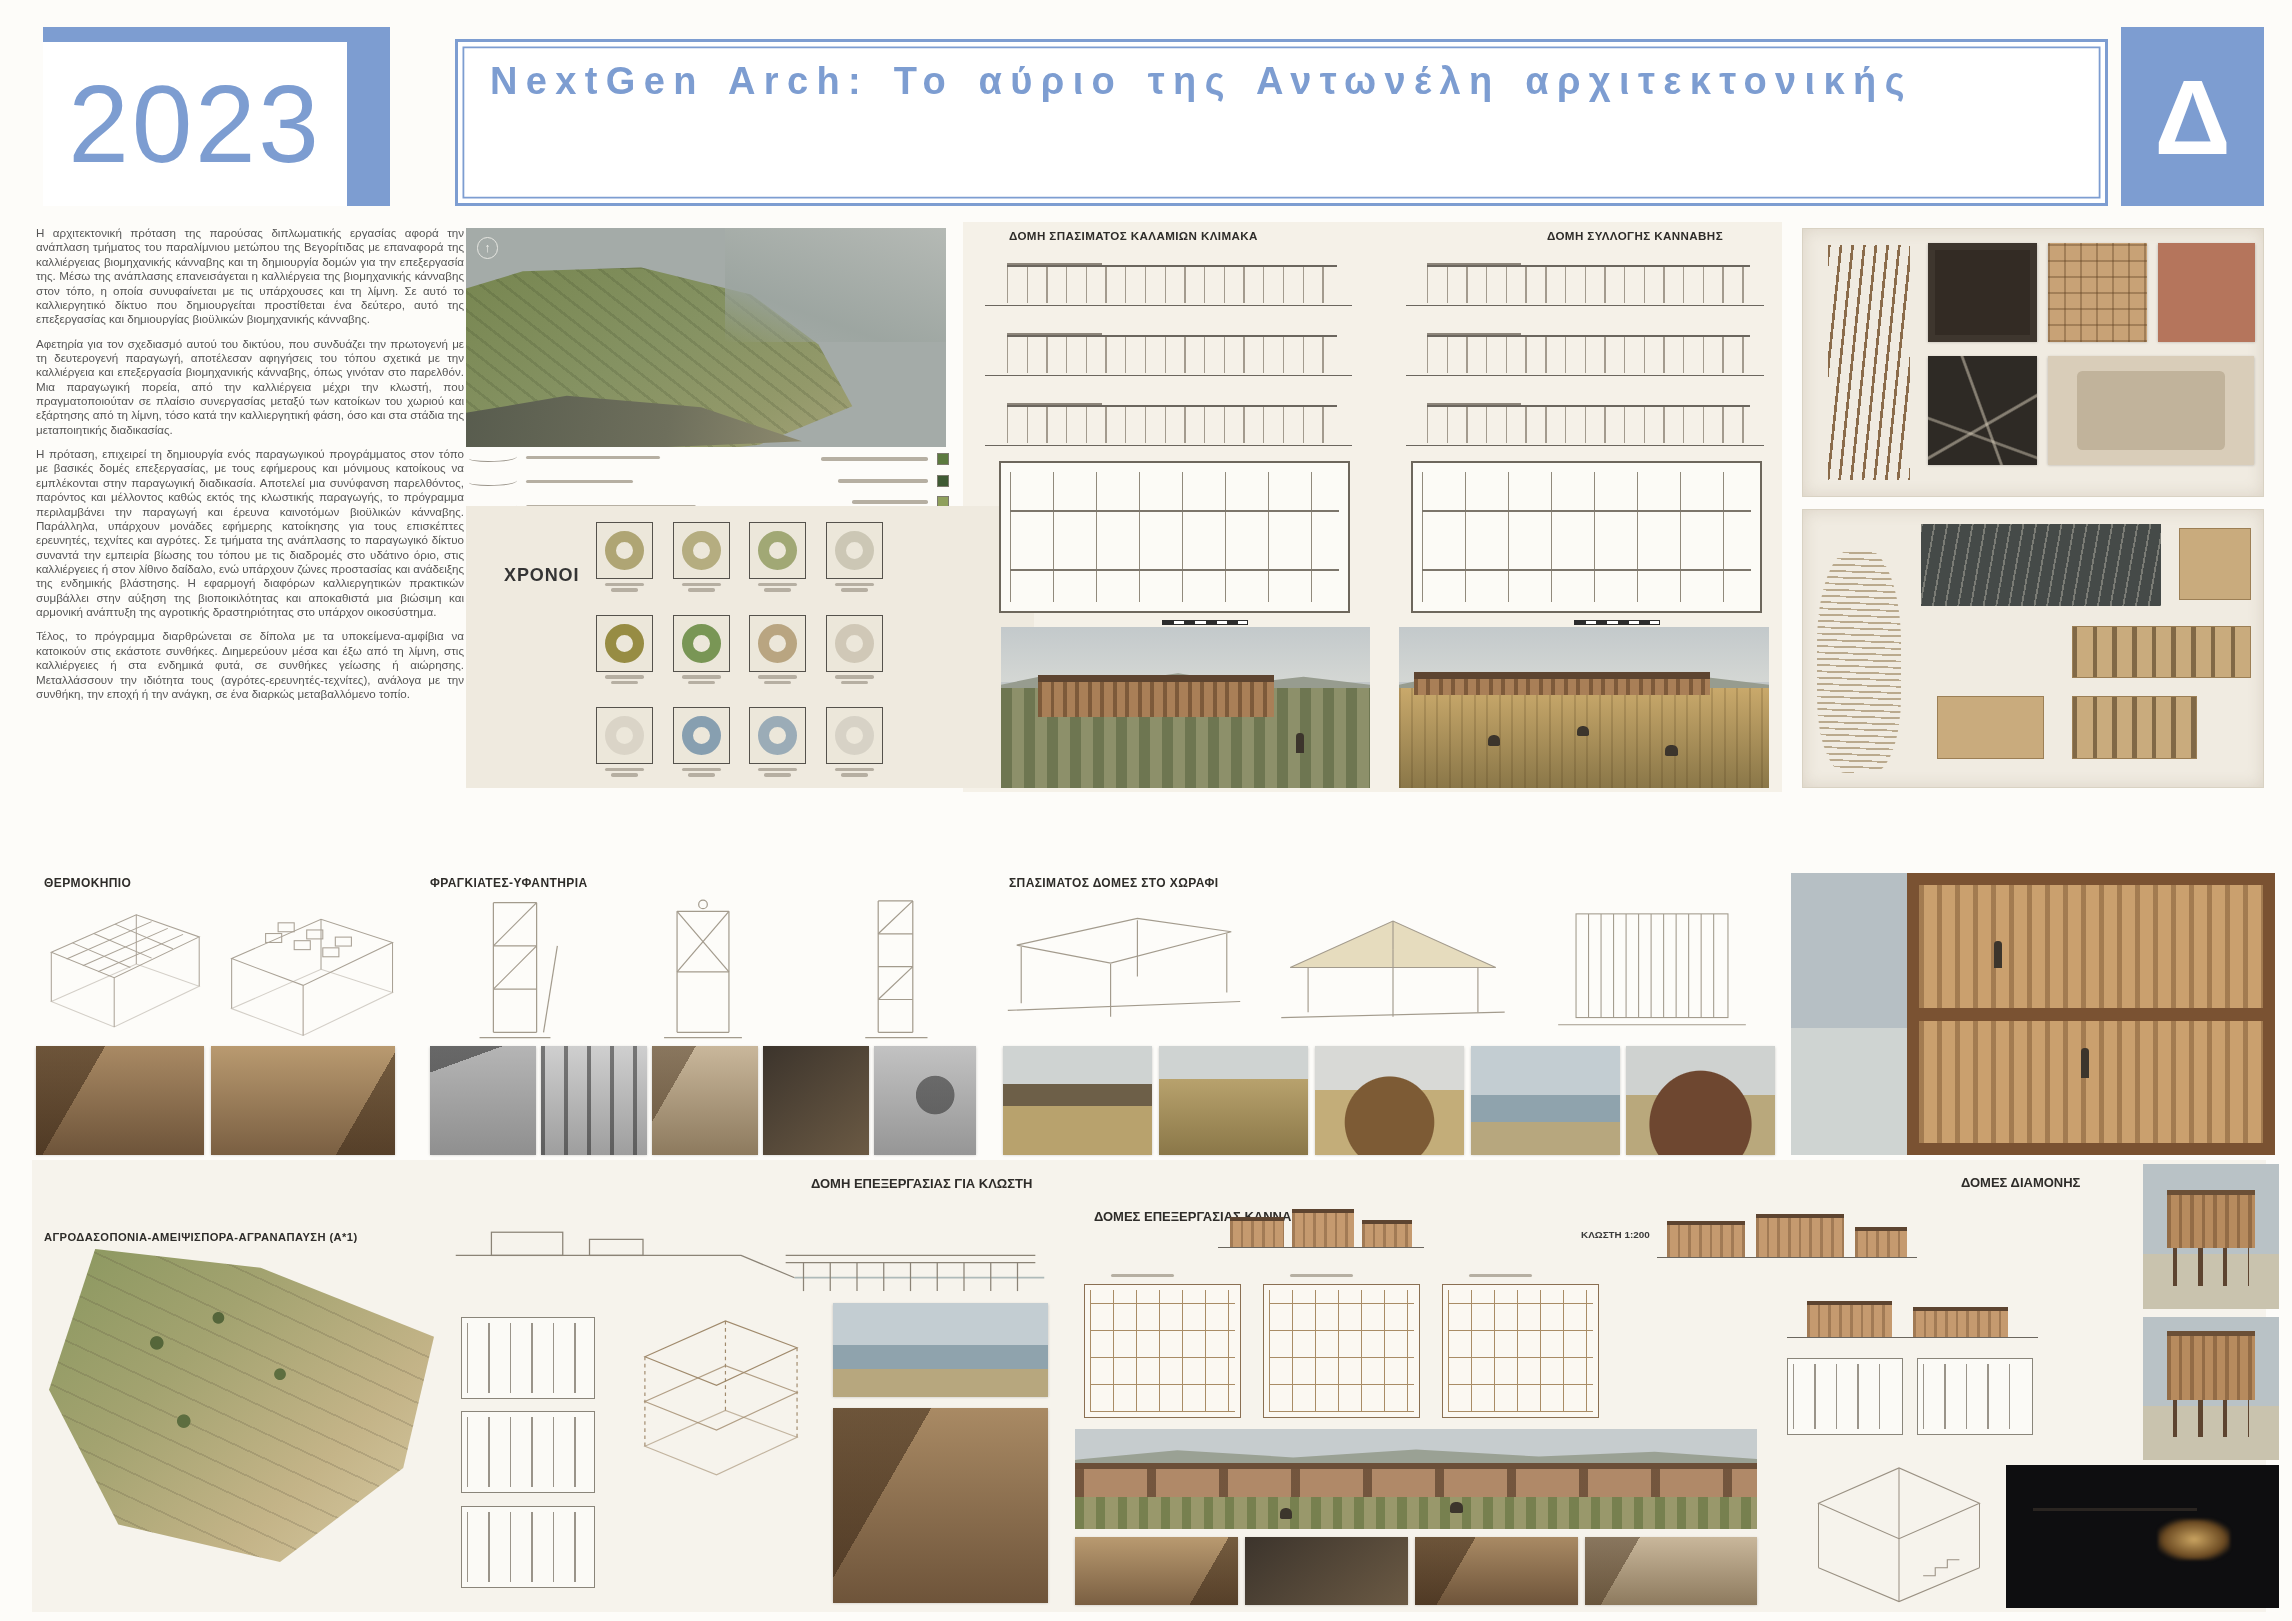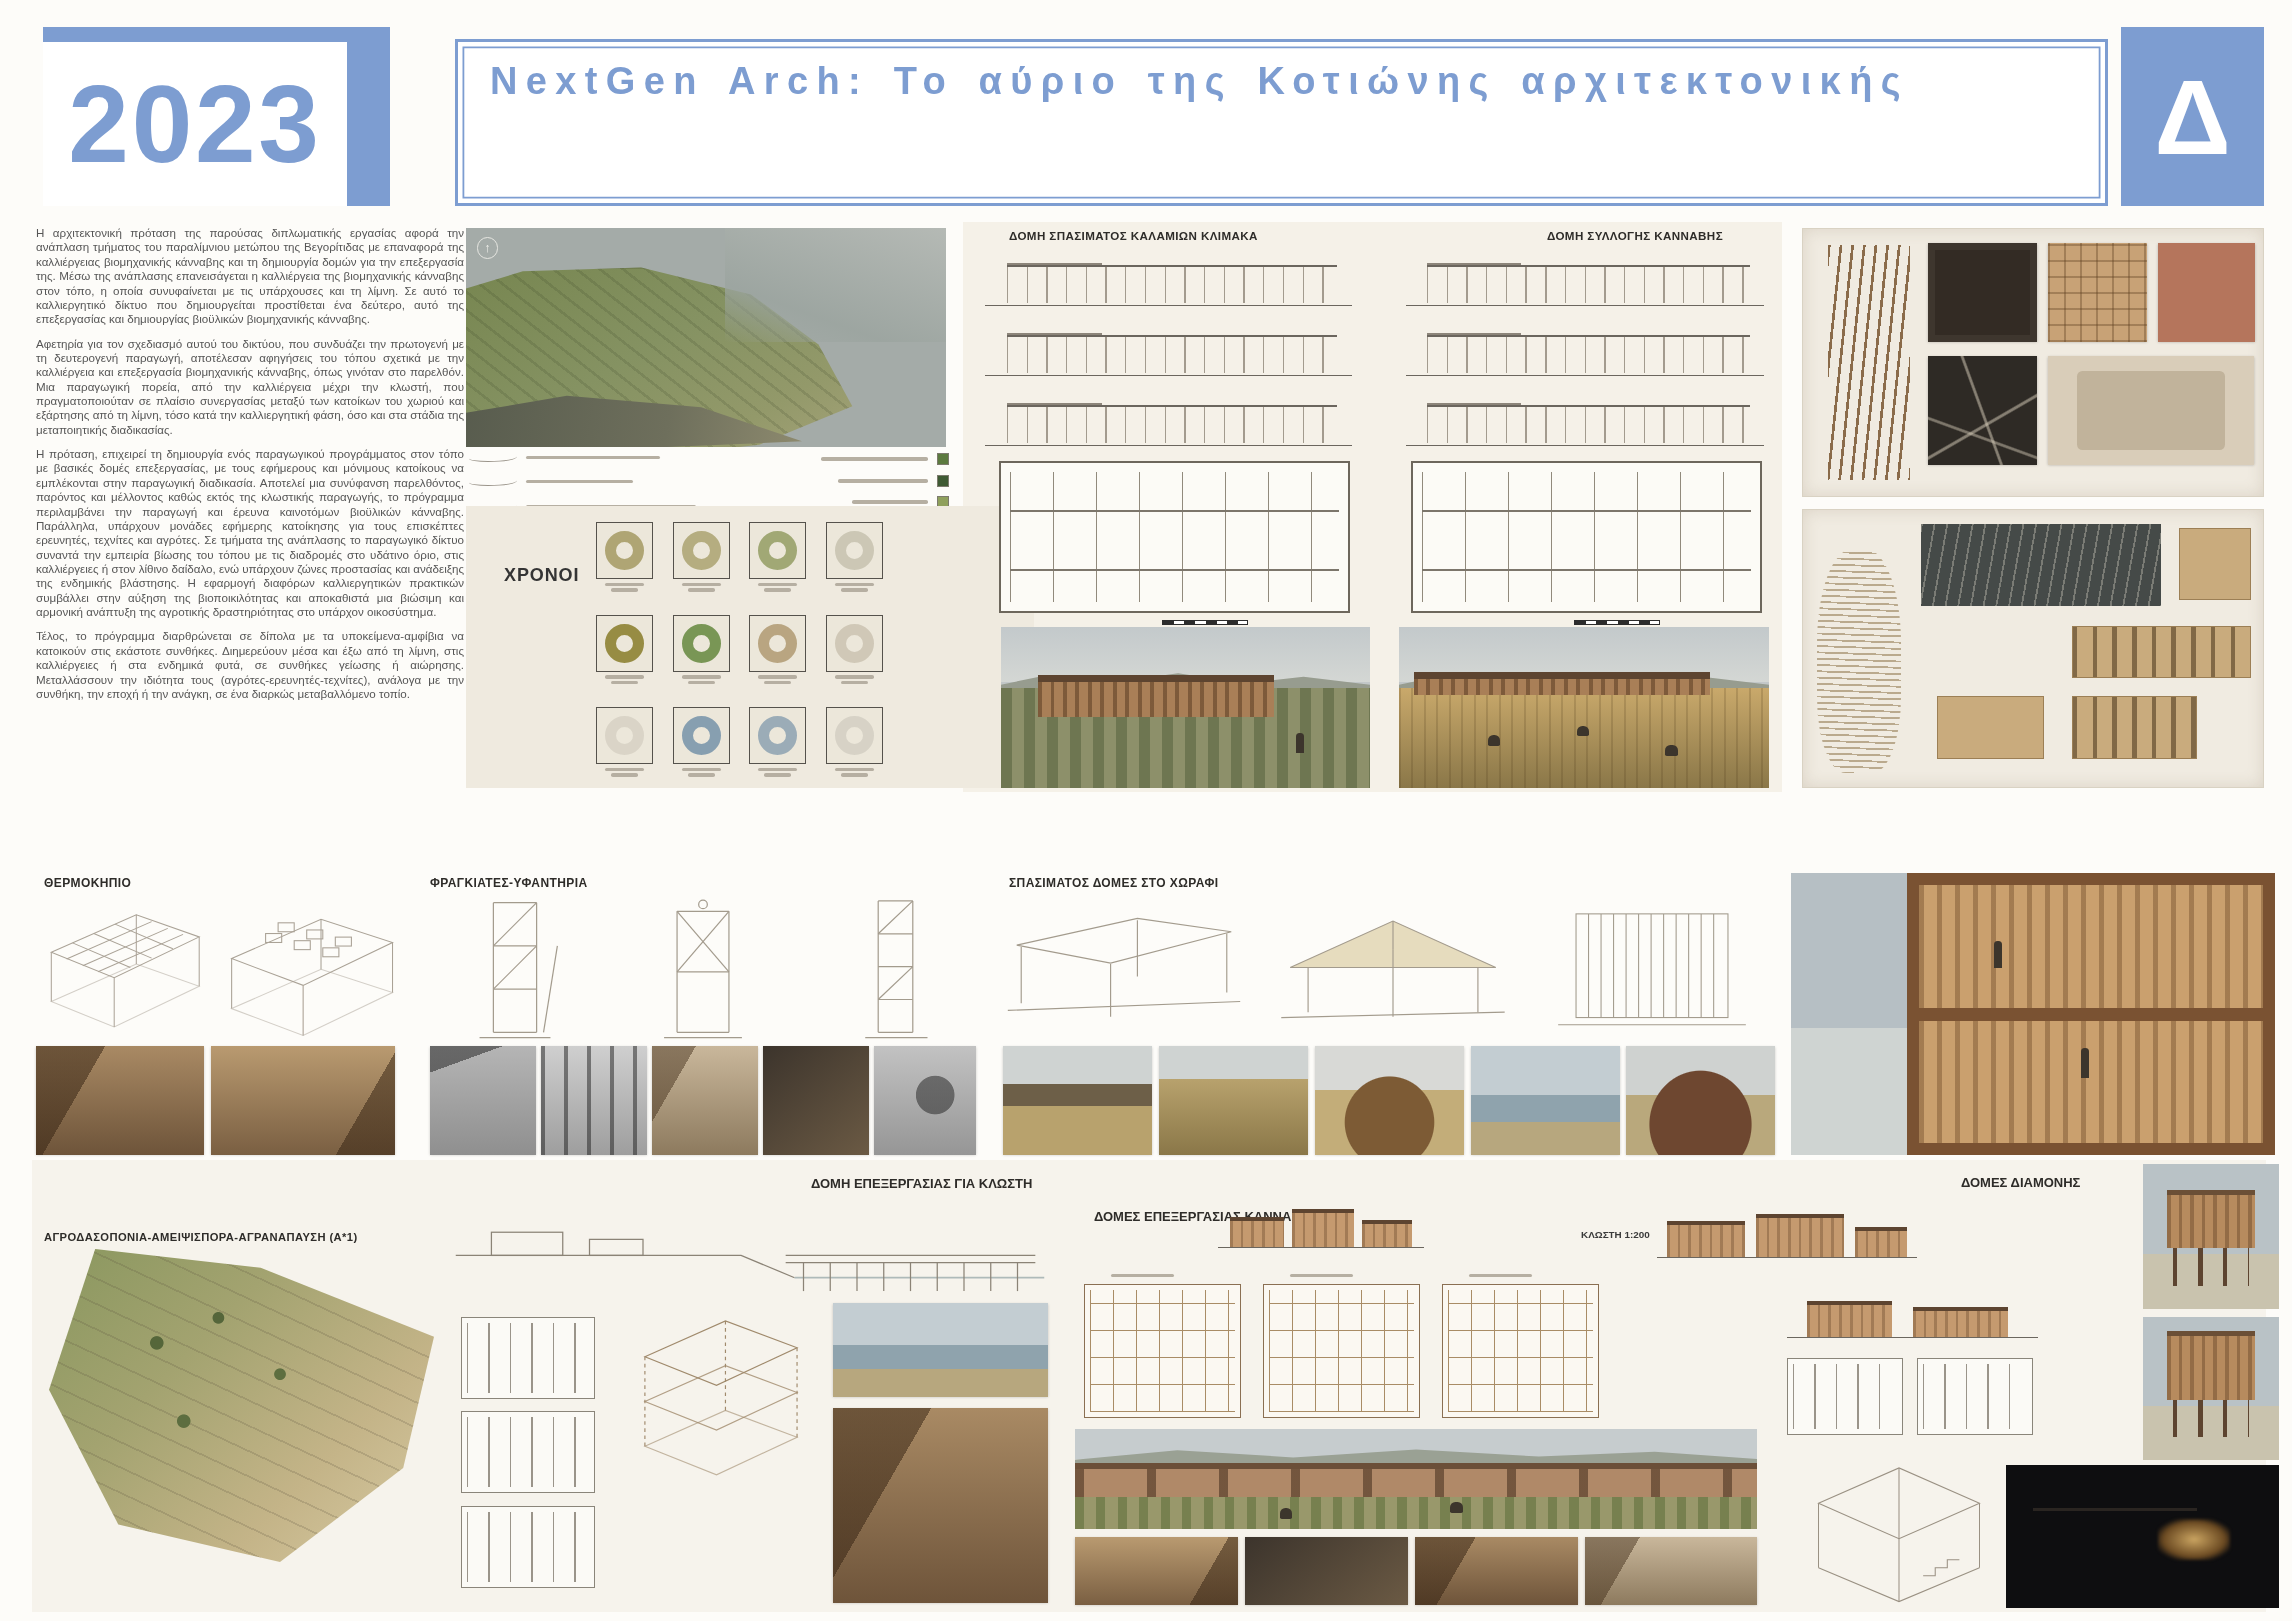--- a/index.html
+++ b/index.html
@@ -15,21 +15,21 @@
   }
   *{margin:0;padding:0;box-sizing:border-box}
   html,body{background:#ffffff}
   .poster{position:relative;width:2293px;height:1622px;background:#fdfcf9;overflow:hidden;
           font-family:"Liberation Sans","DejaVu Sans",sans-serif;color:var(--ink)}
   .abs{position:absolute}
 
   
   .year-topbar{left:43px;top:27px;width:347px;height:15px;background:var(--blue)}
   .year-box{left:43px;top:42px;width:304px;height:164px;background:#fff;display:flex;align-items:center;justify-content:center}
-  .year-text{font-size:109px;font-weight:bold;color:var(--blue);letter-spacing:2.7px}
+  .year-text{font-size:109px;font-weight:normal;color:var(--blue);letter-spacing:2.7px}
   .year-sidebar{left:347px;top:42px;width:43px;height:164px;background:var(--blue)}
   .title-box{left:455px;top:39px;width:1653px;height:167px;background:#fff;border:3.6px solid var(--blue);
              box-shadow:inset 0 0 0 4.5px #fff, inset 0 0 0 6.3px var(--blue);padding:18px 32px}
   .title{font-size:38px;font-weight:bold;color:var(--blue);letter-spacing:.22em;word-spacing:.15em;white-space:nowrap}
   .subtitle{margin-top:10.7px;font-size:27px;font-weight:bold;color:var(--blue);line-height:1.3;max-width:1397px}
   .logo-box{left:2121px;top:27px;width:143px;height:179px;background:var(--blue);display:flex;align-items:center;justify-content:center}
   .logo-glyph{color:#fff;font-size:106px;font-weight:bold;line-height:1}
 
   
   .intro{left:36px;top:226px;width:428px;height:573px;overflow:hidden}
@@ -207,21 +207,21 @@
   <div class="abs wash-top"></div>
   <div class="abs wash-bottom"></div>
 
   <div class="abs year-topbar"></div>
   <div class="abs year-box">
     <span class="year-text">2023</span>
   </div>
   <div class="abs year-sidebar"></div>
 
   <div class="abs title-box">
-    <div class="title">NextGen Arch: Το αύριο της Κοτιώνης αρχιτεκτονικής</div>
+    <div class="title">NextGen Arch: Το αύριο της Αντωνέλη αρχιτεκτονικής</div>
   </div>
 
   <div class="abs logo-box">
     <span class="logo-glyph">Δ</span>
   </div>
 
   <div class="abs intro">
     <p>Η αρχιτεκτονική πρόταση της παρούσας διπλωματικής εργασίας αφορά την ανάπλαση τμήματος του παραλίμνιου μετώπου της Βεγορίτιδας με επαναφορά της καλλιέργειας βιομηχανικής κάνναβης και τη δημιουργία δομών για την επεξεργασία της. Μέσω της ανάπλασης επανεισάγεται η καλλιέργεια της βιομηχανικής κάνναβης στον τόπο, η οποία συνυφαίνεται με τις υπάρχουσες και τη λίμνη. Σε αυτό το καλλιεργητικό δίκτυο που δημιουργείται προστίθεται ένα δεύτερο, αυτό της επεξεργασίας και δημιουργίας βιοϋλικών βιομηχανικής κάνναβης.</p>
     <p>Αφετηρία για τον σχεδιασμό αυτού του δικτύου, που συνδυάζει την πρωτογενή με τη δευτερογενή παραγωγή, αποτέλεσαν αφηγήσεις του τόπου σχετικά με την καλλιέργεια και επεξεργασία βιομηχανικής κάνναβης, όπως γινόταν στο παρελθόν. Μια παραγωγική πορεία, από την καλλιέργεια μέχρι την κλωστή, που πραγματοποιούταν σε πλαίσιο συνεργασίας μεταξύ των κατοίκων του χωριού και εξάρτησης από τη λίμνη, τόσο κατά την καλλιεργητική φάση, όσο και στα στάδια της μεταποιητικής διαδικασίας.</p>
     <p>Η πρόταση, επιχειρεί τη δημιουργία ενός παραγωγικού προγράμματος στον τόπο με βασικές δομές επεξεργασίας, με τους εφήμερους και μόνιμους κατοίκους να εμπλέκονται στην παραγωγική διαδικασία. Αποτελεί μια συνύφανση παρελθόντος, παρόντος και μέλλοντος καθώς εκτός της κλωστικής παραγωγής, το πρόγραμμα περιλαμβάνει την παραγωγή και έρευνα καινοτόμων βιοϋλικών κάνναβης. Παράλληλα, υπάρχουν μονάδες εφήμερης κατοίκησης για τους επισκέπτες ερευνητές, τεχνίτες και αγρότες. Σε τμήματα της ανάπλασης το παραγωγικό δίκτυο συναντά την εμπειρία βίωσης του τόπου με τις διαδρομές στο υδάτινο όριο, στις καλλιέργειες ή στον λίθινο δαίδαλο, ενώ υπάρχουν ζώνες προστασίας και ανάδειξης της ενδημικής βλάστησης. Η εφαρμογή διαφόρων καλλιεργητικών πρακτικών συμβάλλει στην αύξηση της βιοποικιλότητας και αποκαθιστά μια βιώσιμη και αρμονική ανάπτυξη της αγροτικής δραστηριότητας στο υπάρχον οικοσύστημα.</p>

